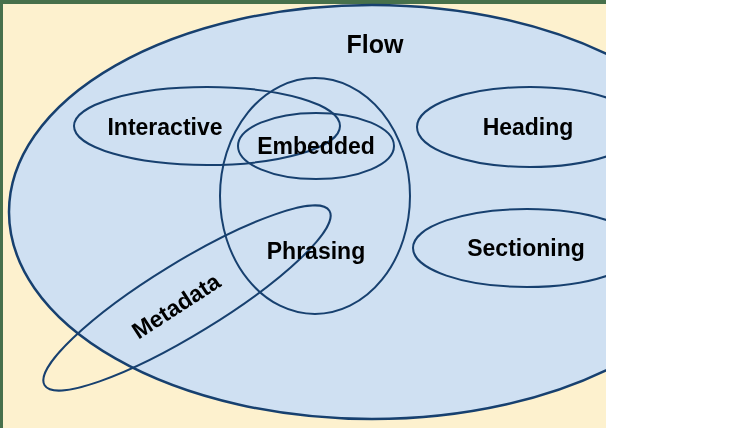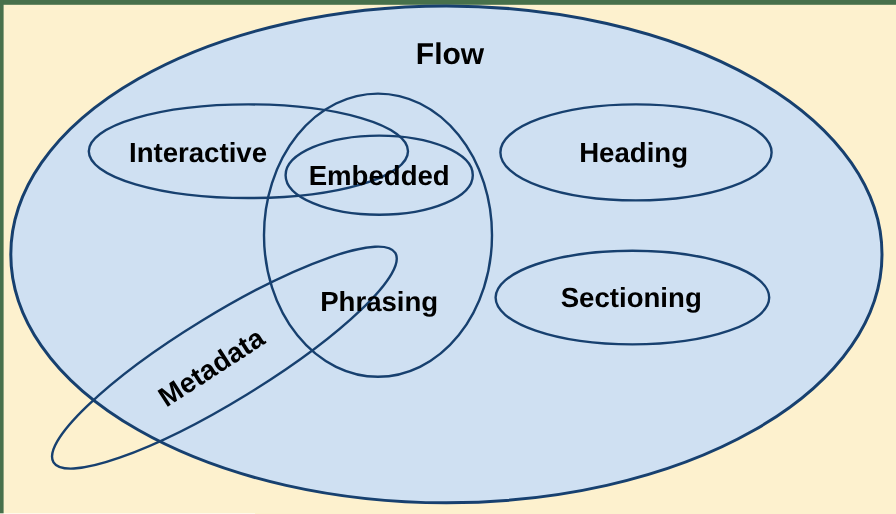--- a/index.html
+++ b/index.html
@@ -2,21 +2,21 @@
 <html><head>
 <meta charset="utf-8">
 <style>
   html, body {
     margin: 0;
     padding: 0;
     background: #ffffff;
   }
   .stage {
     position: relative;
-    width: 747px;
+    width: 606px;
     height: 428px;
     overflow: hidden;
     font-family: "Liberation Sans", sans-serif;
   }
   svg { display: block; }
 
   .page-bg   { fill: #FDF1CE; }
   .frame-bar { fill: #47704B; }
 
   .flow-ellipse {

